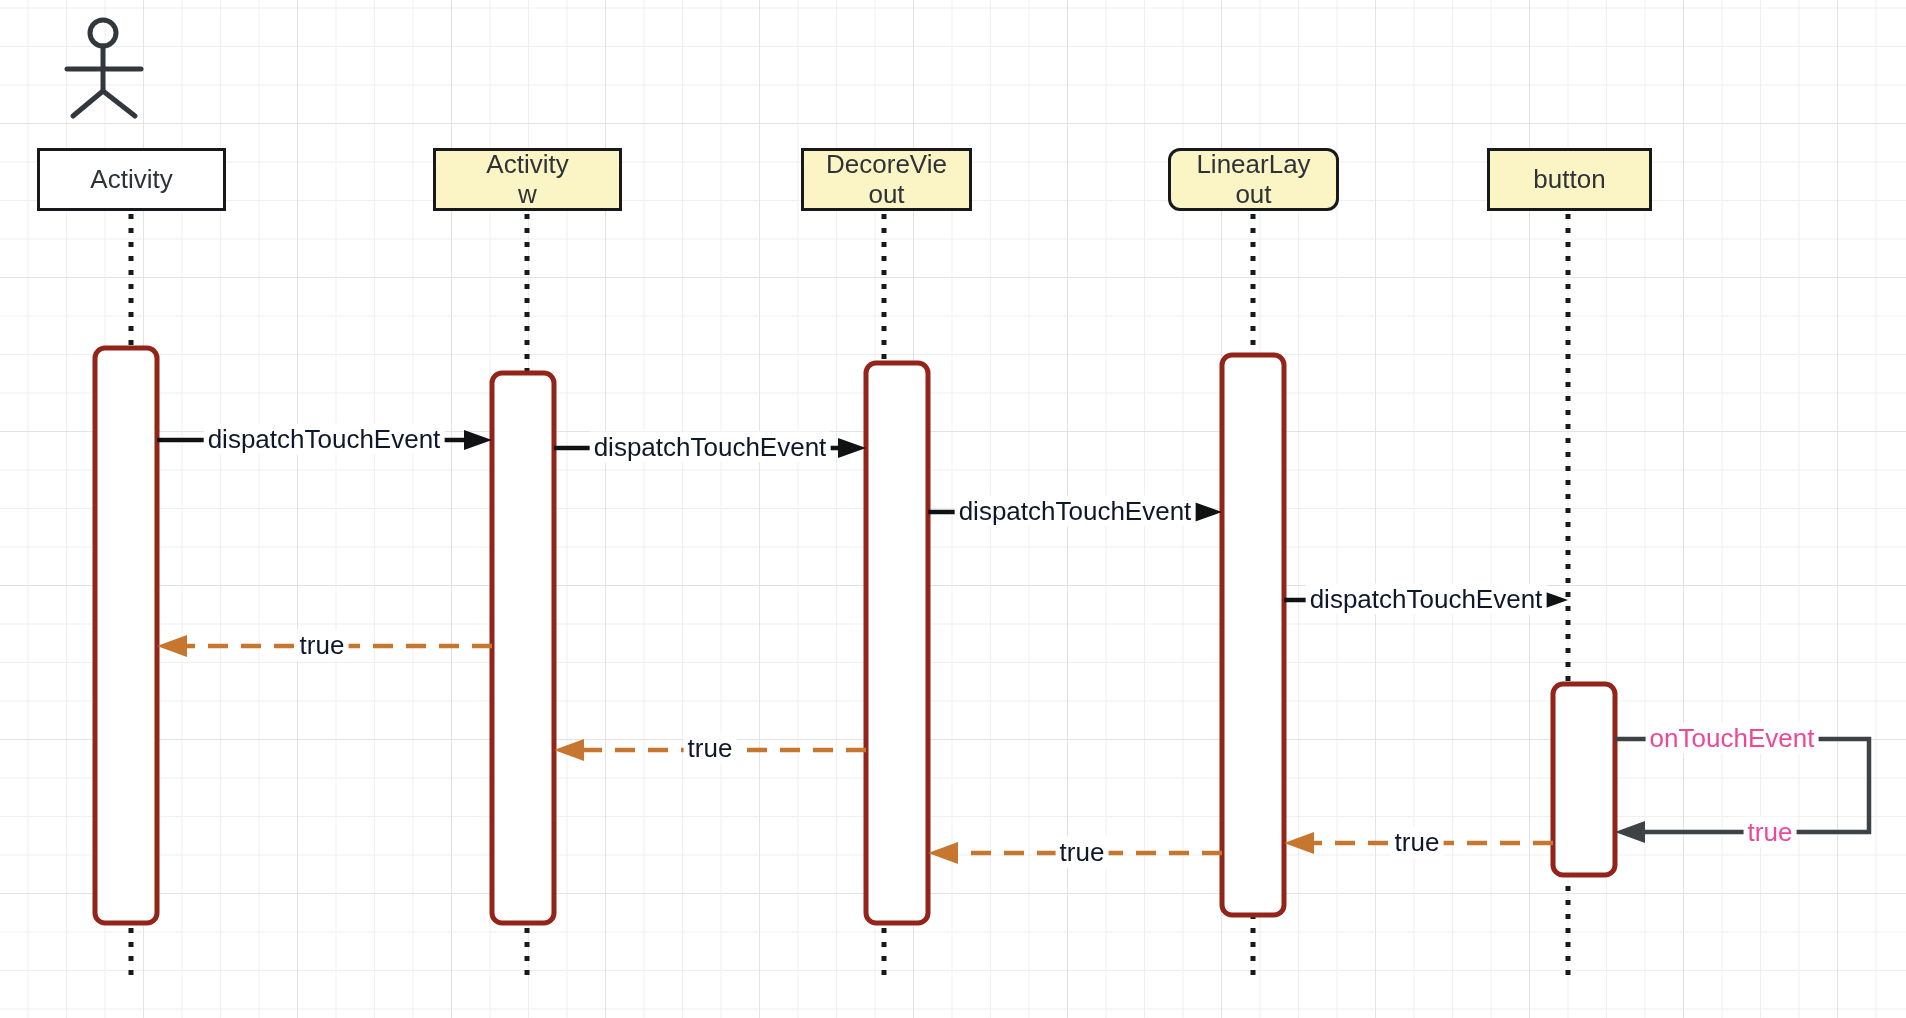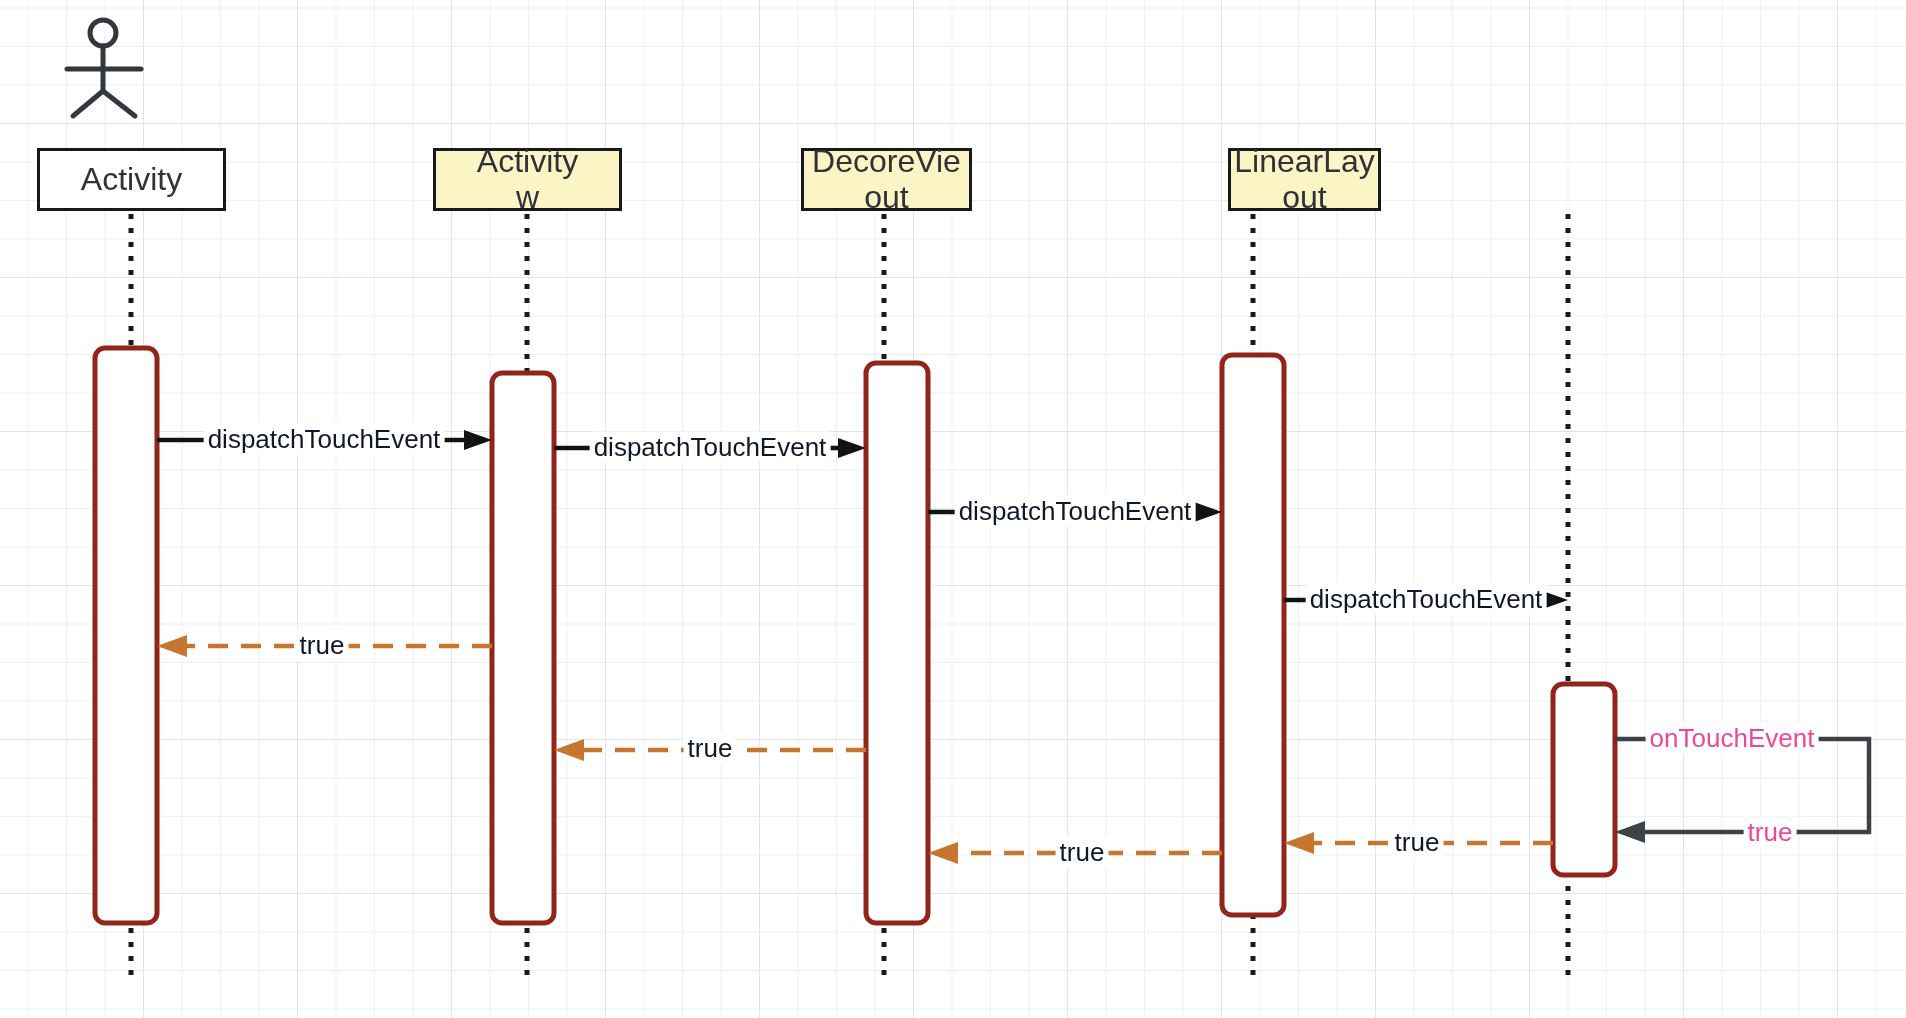--- a/index.html
+++ b/index.html
@@ -16,21 +16,21 @@
       linear-gradient(to bottom, #efefef 1px, transparent 1px);
     background-size:154px 154px,154px 154px,38.5px 38.5px,38.5px 38.5px;
     background-position:-11px -31px,-11px -31px,-11px -31px,-11px -31px;
   }
   svg.layer{position:absolute;left:0;top:0;}
   .head{
     position:absolute;top:148px;height:63px;
     border:3.5px solid #17191c;
     background:#fbf5c6;
     display:flex;align-items:center;justify-content:center;
-    font-size:32px;line-height:1.12;color:#2f3337;
+    font-size:26px;line-height:1.12;color:#2f3337;
     white-space:pre-line;text-align:center;
     box-sizing:border-box;
   }
   .head.white{background:#ffffff;}
   .msg-label{
     position:absolute;transform:translate(-50%,-50%);
     font-size:26px;color:#0f172a;background:#ffffff;
     padding:0 4px;white-space:nowrap;
   }
   .msg-label.gray{color:#ec4899;}
@@ -108,22 +108,23 @@
       <polyline points="1615,739 1869,739 1869,832 1645,832"></polyline>
       <polygon points="1615,832 1645,821 1645,843" fill="#3d4247" stroke="none"></polygon>
     </g>
   </svg>
 
   <div class="head white" style="left:37px;width:189px;">Activity</div>
   <div class="head" style="left:433px;width:189px;">Activity
 w</div>
   <div class="head" style="left:801px;width:171px;">DecoreVie
 out</div>
-  <div class="head" style="left:1228px;width:153px;">LinearLay
+  <div class="head" style="left:1168px;width:171px;border-radius:12px;">LinearLay
 out</div>
+  <div class="head" style="left:1487px;width:165px;">button</div>
 
   <div class="msg-label" style="left:324px;top:439px;">dispatchTouchEvent</div>
   <div class="msg-label" style="left:710px;top:447px;">dispatchTouchEvent</div>
   <div class="msg-label" style="left:1075px;top:511px;">dispatchTouchEvent</div>
   <div class="msg-label" style="left:1426px;top:599px;">dispatchTouchEvent</div>
   <div class="msg-label" style="left:322px;top:645px;">true</div>
   <div class="msg-label gray" style="left:1732px;top:738px;">onTouchEvent</div>
   <div class="msg-label" style="left:710px;top:748px;">true</div>
   <div class="msg-label gray" style="left:1770px;top:832px;">true</div>
   <div class="msg-label" style="left:1417px;top:842px;">true</div>

